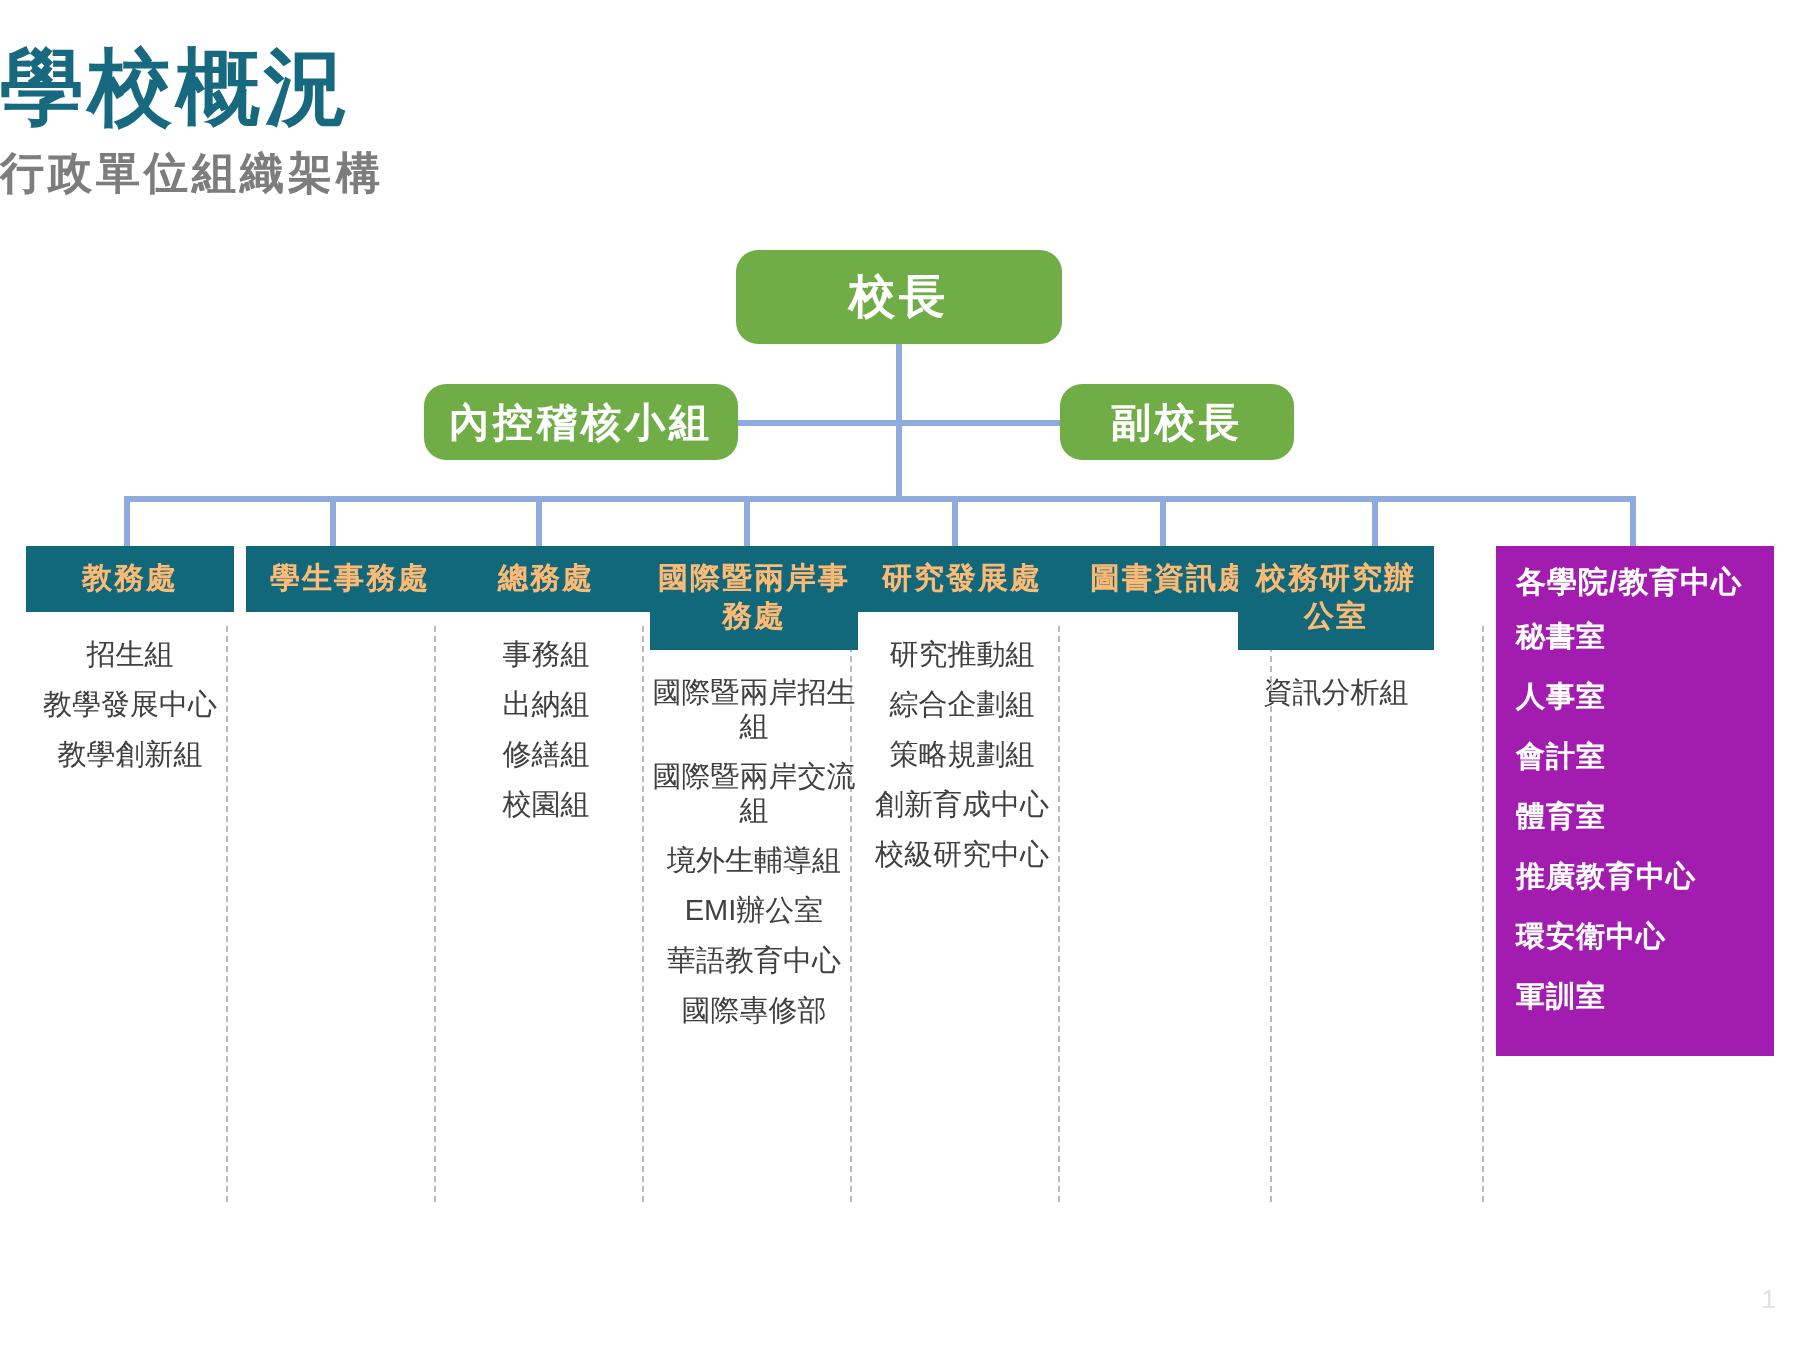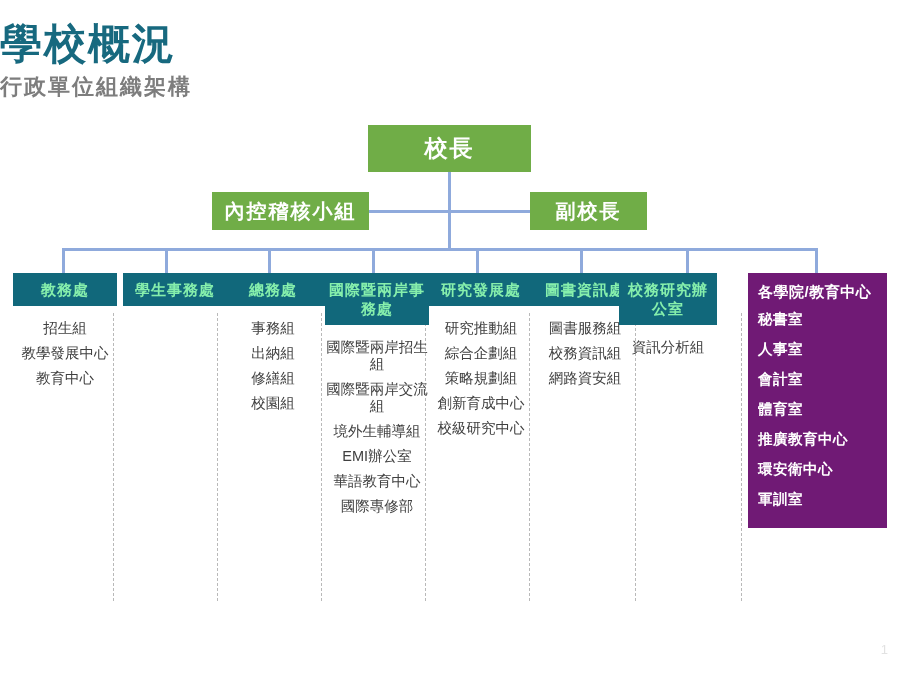--- a/index.html
+++ b/index.html
@@ -52,20 +52,21 @@
     position: absolute;
     background: #70ad47;
     color: #ffffff;
     font-size: 23px;
     font-weight: bold;
     letter-spacing: 2px;
     display: flex;
     align-items: center;
     justify-content: center;
     box-sizing: border-box;
+    border-radius: 11px;
   }
   #box-president {
     left: 368px;
     top: 125px;
     width: 163px;
     height: 47px;
   }
   #box-audit {
     left: 212px;
     top: 192px;
@@ -97,21 +98,21 @@
     width: 900px;
     height: 340px;
   }
   .col {
     position: absolute;
     top: 0;
     width: 104px;
   }
   .col-head {
     background: #11687b;
-    color: #86efac;
+    color: #fdba74;
     font-size: 15px;
     font-weight: bold;
     line-height: 19px;
     letter-spacing: 1px;
     text-align: center;
     padding: 7px 2px;
     box-sizing: border-box;
     min-height: 33px;
     display: flex;
     align-items: center;
@@ -136,21 +137,21 @@
     height: 288px;
     border-left: 1px dashed #b9b9b9;
   }
 
   
   #col-colleges {
     position: absolute;
     left: 748px;
     top: 0;
     width: 139px;
-    background: #701a75;
+    background: #a21caf;
     padding: 7px 0 14px 0;
     box-sizing: border-box;
   }
   #col-colleges .col-head-solid {
     color: #ffffff;
     font-size: 15px;
     font-weight: bold;
     line-height: 20px;
     letter-spacing: 0.5px;
     padding: 2px 0 2px 10px;
@@ -218,21 +219,21 @@
     <div class="divider" style="left:425px;"></div>
     <div class="divider" style="left:529px;"></div>
     <div class="divider" style="left:635px;"></div>
     <div class="divider" style="left:741px;"></div>
 
     <div class="col" style="left:13px;">
       <div class="col-head">教務處</div>
       <div class="col-items">
         <div class="col-item">招生組</div>
         <div class="col-item">教學發展中心</div>
-        <div class="col-item">教育中心</div>
+        <div class="col-item">教學創新組</div>
       </div>
     </div>
 
     <div class="col" style="left:123px;">
       <div class="col-head">學生事務處</div>
     </div>
 
     <div class="col" style="left:221px;">
       <div class="col-head">總務處</div>
       <div class="col-items">
@@ -261,25 +262,20 @@
         <div class="col-item">研究推動組</div>
         <div class="col-item">綜合企劃組</div>
         <div class="col-item">策略規劃組</div>
         <div class="col-item">創新育成中心</div>
         <div class="col-item">校級研究中心</div>
       </div>
     </div>
 
     <div class="col" style="left:533px;">
       <div class="col-head">圖書資訊處</div>
-      <div class="col-items">
-        <div class="col-item">圖書服務組</div>
-        <div class="col-item">校務資訊組</div>
-        <div class="col-item">網路資安組</div>
-      </div>
     </div>
 
     <div class="col" style="left:619px; width:98px;">
       <div class="col-head">校務研究辦公室</div>
       <div class="col-items">
         <div class="col-item">資訊分析組</div>
       </div>
     </div>
 
     <div id="col-colleges">

